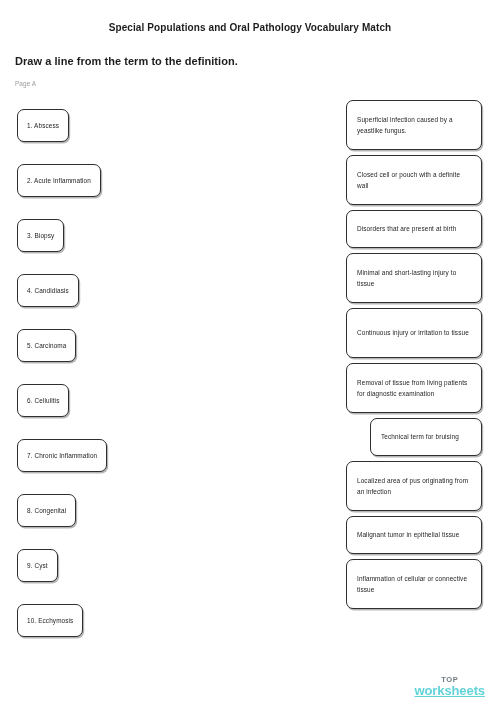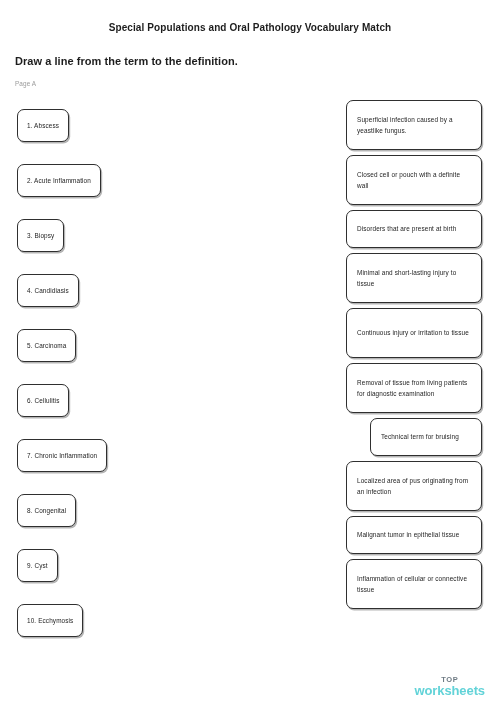--- a/index.html
+++ b/index.html
@@ -137,20 +137,21 @@
     display: block;
     margin-bottom: 1px;
     margin-top: 44px;
   }
   .logo-worksheets {
     font-size: 13px;
     font-weight: bold;
     color: #62d3d8;
     letter-spacing: -0.1px;
     display: block;
+    text-decoration: underline;
   }
 </style>
 </head>
 <body>
 
 <div class="page">
 
   <div class="worksheet-title">Special Populations and Oral Pathology Vocabulary Match</div>
 
   <div class="instructions">Draw a line from the term to the definition.</div>

